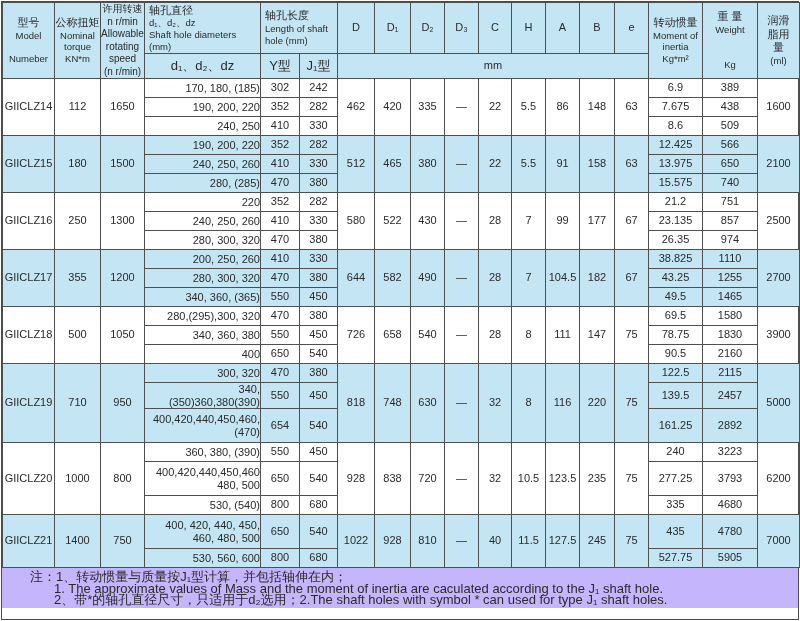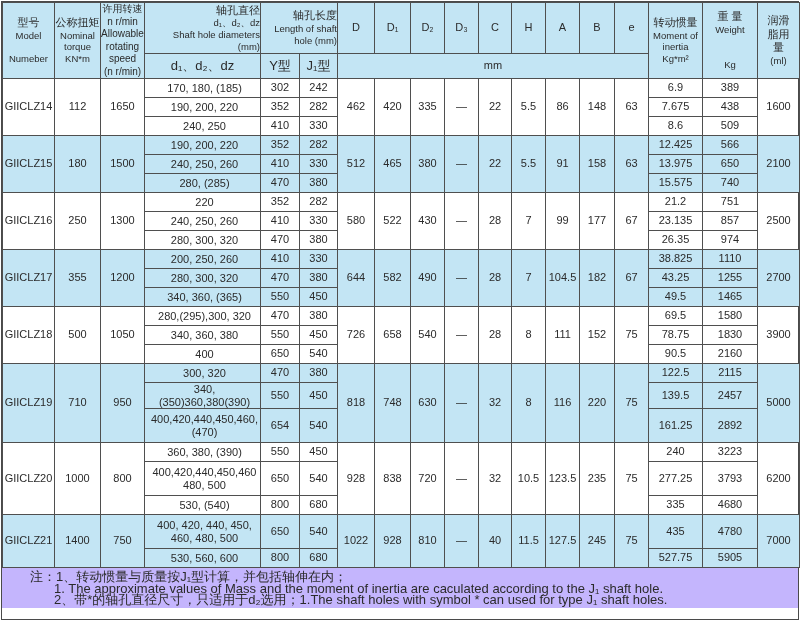--- a/index.html
+++ b/index.html
@@ -10,22 +10,22 @@
         font-size:11px;font-weight:normal;line-height:1.25;}
   thead th{background:#c3e5f4;}
   thead .cn{font-size:11px;}
   thead .en{font-size:9.5px;}
   thead .small{font-size:10px;}
   .h1{height:42px;}
   .h2{height:24px;}
   tbody tr{height:19px;}
   tbody tr.tall{height:34px;}
   tbody tr.band td{background:#c3e5f4;}
-  td.diam{text-align:center;padding-left:4px;white-space:pre-line;line-height:1.15;}
-  th.left{text-align:right;padding-left:12px;}
+  td.diam{text-align:right;padding-left:4px;white-space:pre-line;line-height:1.15;}
+  th.left{text-align:left;padding-left:4px;}
   .sub-big{font-size:13px;}
   .notes{padding:3px 6px 2px 6px;font-size:13px;line-height:11.5px;background:#c4b5fd;}
   .note-line{white-space:nowrap;}
   .n-first{padding-left:22px;}
   .n-rest{padding-left:46px;}
 </style>
 </head>
 <body>
 
 <div class="frame">
@@ -259,21 +259,21 @@
           <td class="diam">280,(295),300, 320</td>
           <td>470</td>
           <td>380</td>
           <td rowspan="3">726</td>
           <td rowspan="3">658</td>
           <td rowspan="3">540</td>
           <td rowspan="3">—</td>
           <td rowspan="3">28</td>
           <td rowspan="3">8</td>
           <td rowspan="3">111</td>
-          <td rowspan="3">152</td>
+          <td rowspan="3">147</td>
           <td rowspan="3">75</td>
           <td>69.5</td>
           <td>1580</td>
           <td rowspan="3">3900</td>
         </tr>
         <tr>
           <td class="diam">340, 360, 380</td>
           <td>550</td>
           <td>450</td>
           <td>78.75</td>
@@ -383,15 +383,15 @@
           <td>680</td>
           <td>527.75</td>
           <td>5905</td>
         </tr>
       </tbody>
   </table>
 
   <div class="notes">
     <div class="note-line n-first">注：1、转动惯量与质量按J₁型计算，并包括轴伸在内；</div>
     <div class="note-line n-rest">1. The approximate values of Mass and the moment of inertia are caculated according to the J₁ shaft hole.</div>
-    <div class="note-line n-rest">2、带*的轴孔直径尺寸，只适用于d₂选用；1.The shaft holes with symbol * can used for type J₁ shaft holes.</div>
+    <div class="note-line n-rest">2、带*的轴孔直径尺寸，只适用于d₂选用；2.The shaft holes with symbol * can used for type J₁ shaft holes.</div>
   </div>
 </div>
 
 </body></html>

